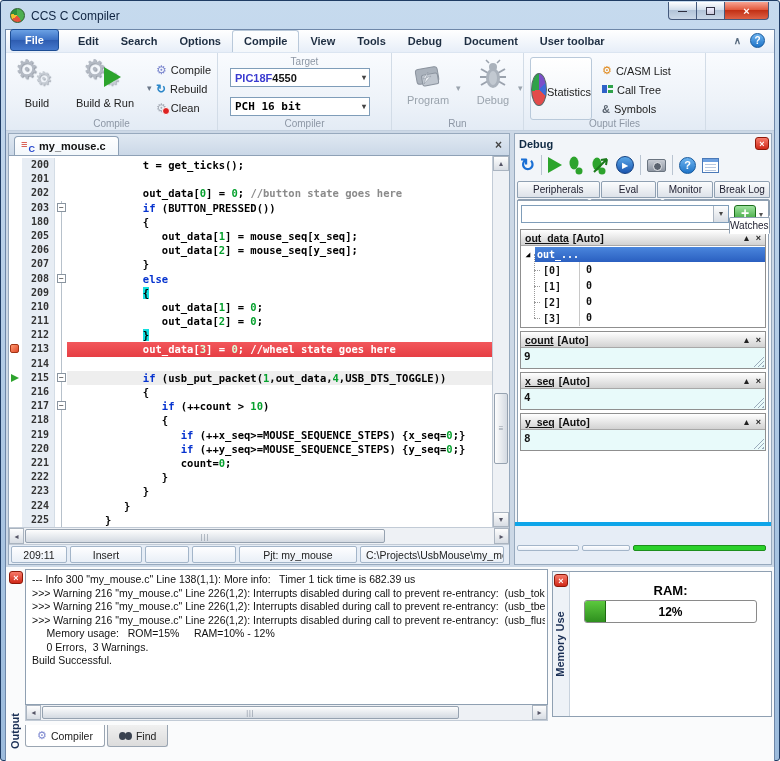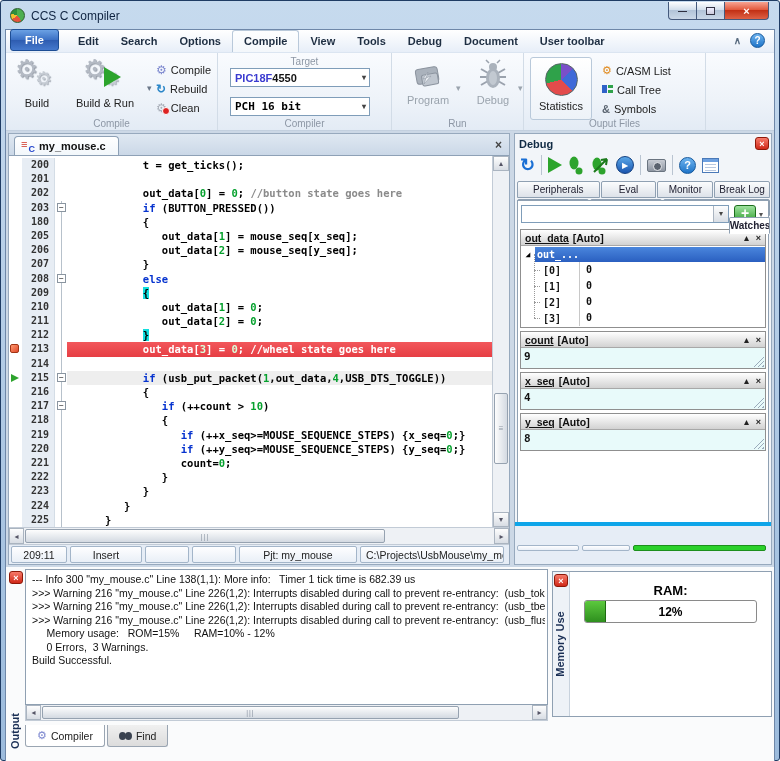--- a/index.html
+++ b/index.html
@@ -54,21 +54,21 @@
   .ic-gear-clean{position:relative;color:#a8aeb8;font-size:12px;}
   .ic-gear-clean::after{content:"";position:absolute;right:-3px;bottom:0;width:6px;height:6px;border-radius:50%;background:#d22;border:1px solid #fff;}
   .combo{position:absolute;left:12px;width:140px;height:19px;background:#fff;border:1px solid #7f9db9;display:flex;align-items:center;padding:0 3px 0 4px;font-size:11px;font-weight:bold;}
   #combo-device{top:15px;} #combo-mode{top:44px;}
   .combo-arrow{margin-left:auto;font-size:8px;color:#444;}
   .dev-prefix{color:#3b3bd0;} .dev-suffix{color:#111;}
   .mode-text{font-family:"DejaVu Sans Mono",monospace;font-size:11px;}
   #btn-program{left:6px;top:6px;width:60px;} #btn-debug{left:74px;top:6px;width:54px;}
   .run-drop1{position:absolute;left:64px;top:30px;font-size:9px;color:#9aa3ad;}
   .run-drop2{position:absolute;left:126px;top:30px;font-size:9px;color:#9aa3ad;}
-  #btn-statistics{position:absolute;left:6px;top:4px;width:62px;height:63px;border:1px solid #b9c9da;border-radius:3px;background:linear-gradient(#ffffff,#edf2f8);display:flex;flex-direction:column;align-items:center;padding-top:5px;}
+  #btn-statistics{position:absolute;left:6px;top:4px;width:62px;height:63px;border:1px solid #b9c9da;border-radius:3px;background:linear-gradient(#ffffff,#edf2f8);display:flex;flex-direction:row;align-items:center;padding-top:5px;}
   .pie{width:33px;height:33px;border-radius:50%;background:conic-gradient(#7a4fc9 0 13%,#3f6ad8 13% 38%,#e34b4b 38% 71%,#2fa24a 71% 100%);border:1px solid #566;margin-bottom:3px;}
   .outcol{position:absolute;left:78px;top:8px;width:100px;}
   .ic-casm{color:#e08a1e;font-size:11px;}
   .ic-calltree{width:11px;height:11px;flex:none;background:linear-gradient(#2f62c8,#2f62c8) no-repeat 0 1px/5px 8px,linear-gradient(#2fa24a,#2fa24a) no-repeat 6px 1px/5px 3px,linear-gradient(#2fa24a,#2fa24a) no-repeat 6px 6px/5px 3px;}
   .ic-symbols{font-size:11px;font-weight:bold;color:#5a6470;}
 
   
   #main{position:absolute;left:0;right:0;top:101px;height:436px;background:#ccd8e6;}
   #editor{position:absolute;left:2px;top:2px;width:502px;height:432px;background:#eef3f9;border:1px solid #97a9bd;}
   #etabbar{position:absolute;left:0;right:0;top:0;height:22px;background:linear-gradient(#dfe8f2,#cbd8e7);display:flex;align-items:flex-end;padding-left:5px;border-bottom:1px solid #8ea1b6;}
@@ -117,21 +117,21 @@
   .ic-runto{width:18px;height:18px;border-radius:50%;background:linear-gradient(#5aa7e8,#1a55b0);color:#fff;font-size:8px;display:flex;align-items:center;justify-content:center;border:1px solid #123f80;}
   .ic-camera{width:19px;height:13px;background:linear-gradient(#c8ccd4,#8e96a2);border-radius:2px;position:relative;border:1px solid #6a7480;}
   .ic-camera::after{content:"";position:absolute;left:5px;top:2px;width:7px;height:7px;border-radius:50%;background:#5a626e;border:1px solid #e8eaee;}
   .ic-help{width:17px;height:17px;border-radius:50%;background:linear-gradient(#6db3ef,#1f74c8);color:#fff;font-size:11px;font-weight:bold;display:flex;align-items:center;justify-content:center;border:1px solid #15589c;}
   .ic-winlist{width:17px;height:15px;background:#fff;border:1px solid #4a79b8;position:relative;}
   .ic-winlist::before{content:"";position:absolute;left:0;right:0;top:0;height:3px;background:#6da0e0;}
   .ic-winlist::after{content:"";position:absolute;left:2px;right:2px;top:5px;height:8px;background:repeating-linear-gradient(#b8c8e0 0 1px,transparent 1px 3px);}
   #debug-tabs{padding:1px 1px 0;}
   .dtab-row{display:flex;}
   .dtab{flex:1;height:17px;line-height:16px;text-align:center;font-size:10px;background:linear-gradient(#fbfcfd,#dde2e9);border:1px solid #8fa0b2;border-radius:2px 2px 0 0;margin:1px 0 0 1px;color:#223;white-space:nowrap;overflow:hidden;}
-  .dtab-active{background:#fff;font-weight:bold;position:relative;z-index:2;border-bottom-color:#fff;}
+  .dtab-active{background:#fff;font-weight:normal;position:relative;z-index:2;border-bottom-color:#fff;}
   #watch-area{position:absolute;left:2px;right:2px;top:66px;bottom:22px;background:#fff;border:1px solid #8fa0b2;overflow:hidden;}
   #watch-combo-row{display:flex;align-items:center;padding:4px 3px;}
   .wcombo{width:208px;height:18px;background:#fff;border:1px solid #7f9db9;display:flex;}
   .wcombo-btn{margin-left:auto;width:15px;background:linear-gradient(#fdfdfd,#d8dde4);border-left:1px solid #aab4c0;color:#444;font-size:8px;text-align:center;line-height:16px;}
   .plus-btn{width:22px;height:18px;margin-left:5px;background:linear-gradient(#9fe29f,#2f9e2f);border:1px solid #1c6e1c;border-radius:3px;color:#fff;font-weight:bold;text-align:center;line-height:15px;font-size:14px;flex:none;}
   .plus-arrow{color:#555;font-size:8px;margin-left:3px;}
   .watch-panel{margin:2px 2px 3px;border:1px solid #8f8f8f;}
   .watch-header{height:16px;background:linear-gradient(#ffffff,#d2d2d2);display:flex;align-items:center;padding:0 4px;font-size:10.5px;font-weight:bold;color:#111;border-bottom:1px solid #a8a8a8;}
   .watch-name{text-decoration:underline;}
   .watch-mode{margin-left:4px;}

